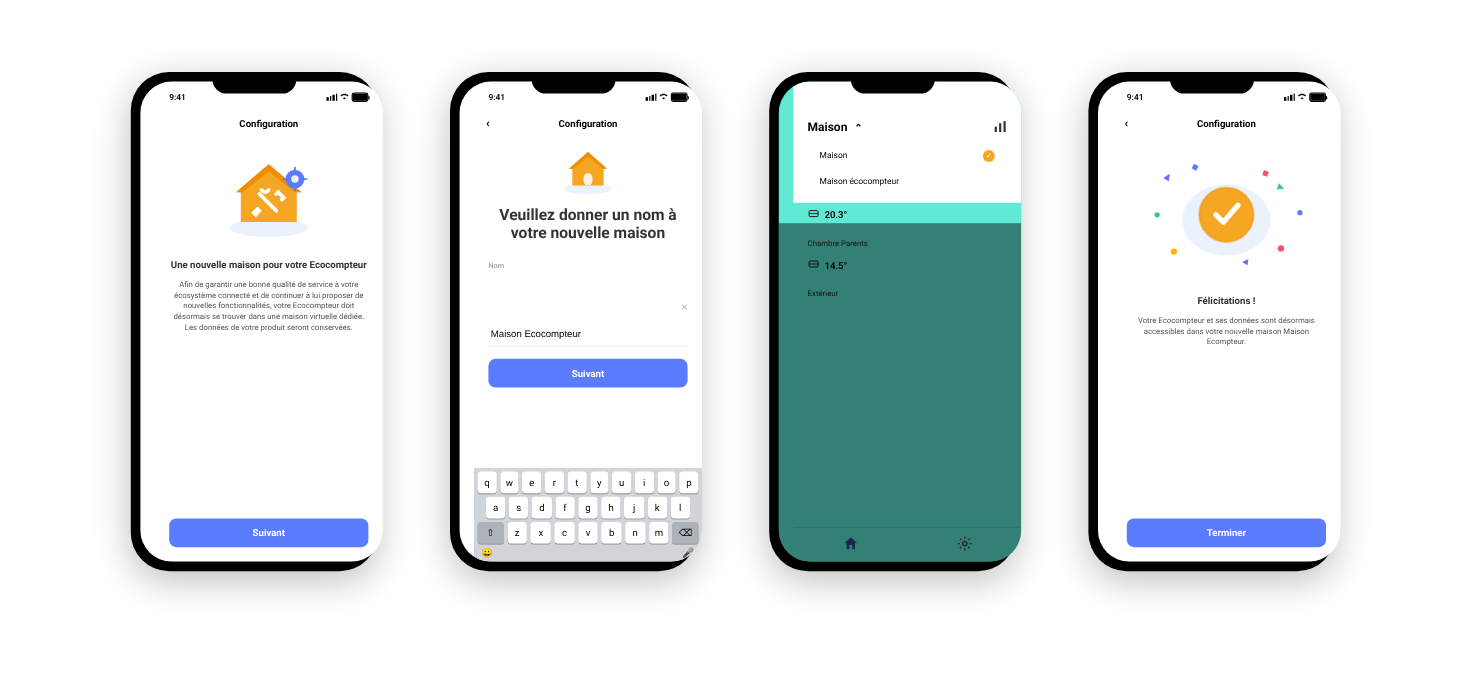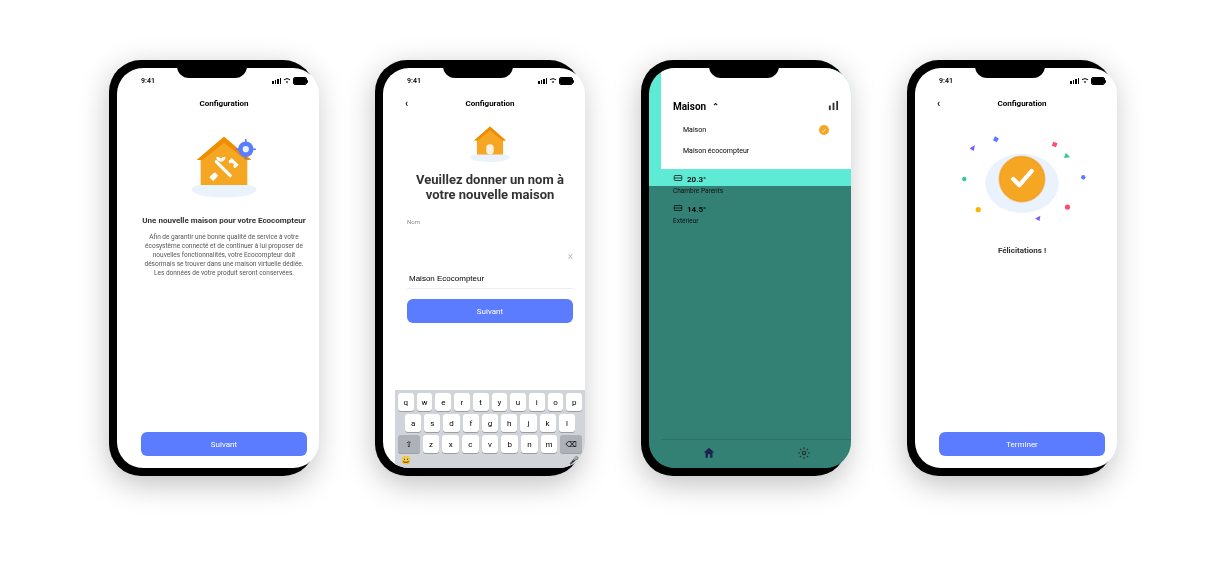--- a/index.html
+++ b/index.html
@@ -11,21 +11,21 @@
   .status .ind{display:flex;gap:2px;align-items:center;}
   .bars{display:inline-flex;gap:1px;align-items:flex-end;}
   .bars i{width:1.5px;background:#000;display:block;}
   .bars i:nth-child(1){height:3px}.bars i:nth-child(2){height:4px}.bars i:nth-child(3){height:5px}.bars i:nth-child(4){height:6px}
   .batt{width:12px;height:6px;border:1px solid #000;border-radius:2px;position:relative;}
   .batt::after{content:"";position:absolute;right:-2px;top:1.5px;width:1px;height:3px;background:#000;border-radius:0 1px 1px 0;}
   .batt i{display:block;width:100%;height:100%;background:#000;border-radius:1px;}
   .hdr{height:22px;display:flex;align-items:center;justify-content:center;position:relative;font-size:8px;font-weight:700;}
   .hdr .back{position:absolute;left:10px;font-size:10px;}
   .content{flex:1;padding:6px 12px 8px;display:flex;flex-direction:column;font-size:7px;color:#333;overflow:hidden;}
-  .btn{background:#5c7cff;color:#fff;border:none;border-radius:6px;height:24px;font-size:8px;font-weight:400;display:flex;align-items:center;justify-content:center;margin:6px 12px 12px;}
+  .btn{background:#5c7cff;color:#fff;border:none;border-radius:6px;height:24px;font-size:8px;font-weight:700;display:flex;align-items:center;justify-content:center;margin:6px 12px 12px;}
   .title{font-weight:700;font-size:8px;text-align:center;margin:8px 0;}
   .body{font-size:6.5px;text-align:center;line-height:1.4;color:#555;}
   .illus{height:80px;display:flex;align-items:center;justify-content:center;margin:4px 0;}
   .illus-sm{height:44px;display:flex;align-items:center;justify-content:center;}
   
   .kbd{background:#d1d4d9;margin-top:auto;font-size:8px;user-select:none;}
   .kbd .krow{display:flex;gap:3px;padding:3px 3px 0;}
   .kbd .krow:last-child{padding-bottom:3px;}
   .key{flex:1;background:#fff;border-radius:3px;height:18px;display:flex;align-items:center;justify-content:center;box-shadow:0 1px 0 rgba(0,0,0,.25);}
   .key.dark{background:#adb1b8;}
@@ -39,21 +39,21 @@
   .s3top{background:#fff;position:relative;z-index:2;}
   .dd{padding:8px 12px 4px;display:flex;align-items:center;gap:6px;font-size:10px;font-weight:700;}
   .dd .chev{font-size:8px;}
   .dd .chart{margin-left:auto;font-size:8px;}
   .ddlist{padding:2px 0 8px;}
   .ddrow{display:flex;align-items:center;padding:6px 22px;font-size:7px;}
   .ddrow .chk{margin-left:auto;width:10px;height:10px;border-radius:50%;background:#f5a623;color:#fff;display:flex;align-items:center;justify-content:center;font-size:6px;}
   .rooms{position:relative;z-index:0;padding:0 12px;filter:brightness(.55) grayscale(.1);}
   .room{padding:4px 0;}
   .room .rt{font-size:8px;font-weight:600;display:flex;align-items:center;gap:4px;}
-  .room .rn{font-size:6.5px;color:#444;margin-top:2px;}
+  .room .rn{font-size:6.5px;color:#444;margin-top:14px;}
   .tabbar{height:28px;border-top:1px solid rgba(0,0,0,.1);display:flex;align-items:center;justify-content:space-around;position:relative;z-index:0;filter:brightness(.55);}
 </style>
 </head>
 <body>
 
 <div class="row">
 
   <div class="phone">
     <div class="notch"></div>
     <div class="screen">
@@ -287,18 +287,19 @@
             <circle cx="132" cy="92" r="3" fill="#ff4d6d"></circle>
             <path d="M130 30 l5 5 -7 1 z" fill="#36c98e"></path>
             <rect x="48" y="12" width="5" height="5" fill="#5c7cff" transform="rotate(30 50 14)"></rect>
             <rect x="115" y="18" width="5" height="5" fill="#ff4d6d" transform="rotate(20 117 20)"></rect>
             <circle cx="14" cy="60" r="2.5" fill="#36c98e"></circle>
             <path d="M95 105 l6 -3 -1 6 z" fill="#7d5cff"></path>
             <circle cx="150" cy="58" r="2.5" fill="#5c7cff"></circle>
           </svg>
         </div>
         <div class="title">Félicitations !</div>
+        <div class="body">Votre Ecocompteur et ses données sont désormais accessibles dans votre nouvelle maison Maison Ecompteur.</div>
       </div>
       <div class="btn">Terminer</div>
     </div>
   </div>
 
 </div>
 
 </body></html>

